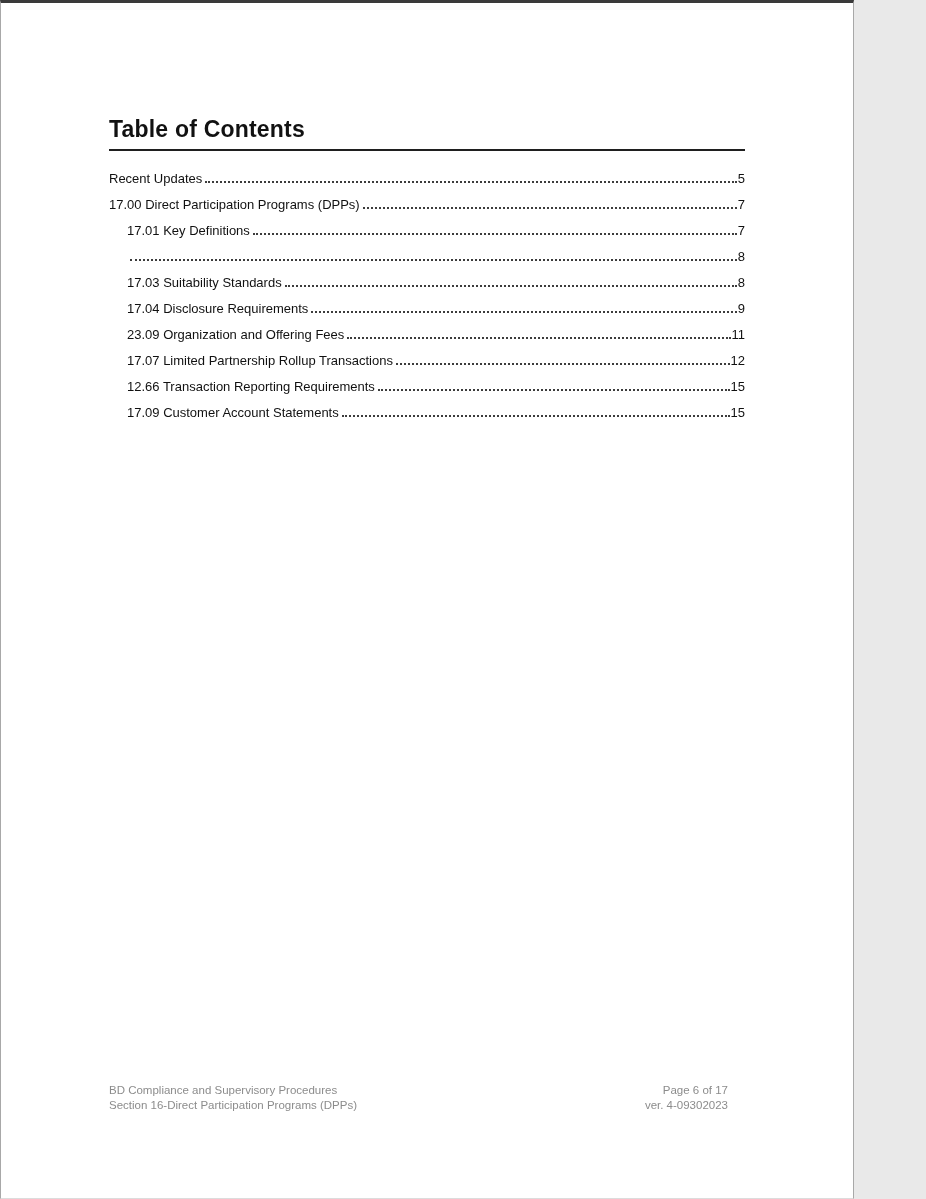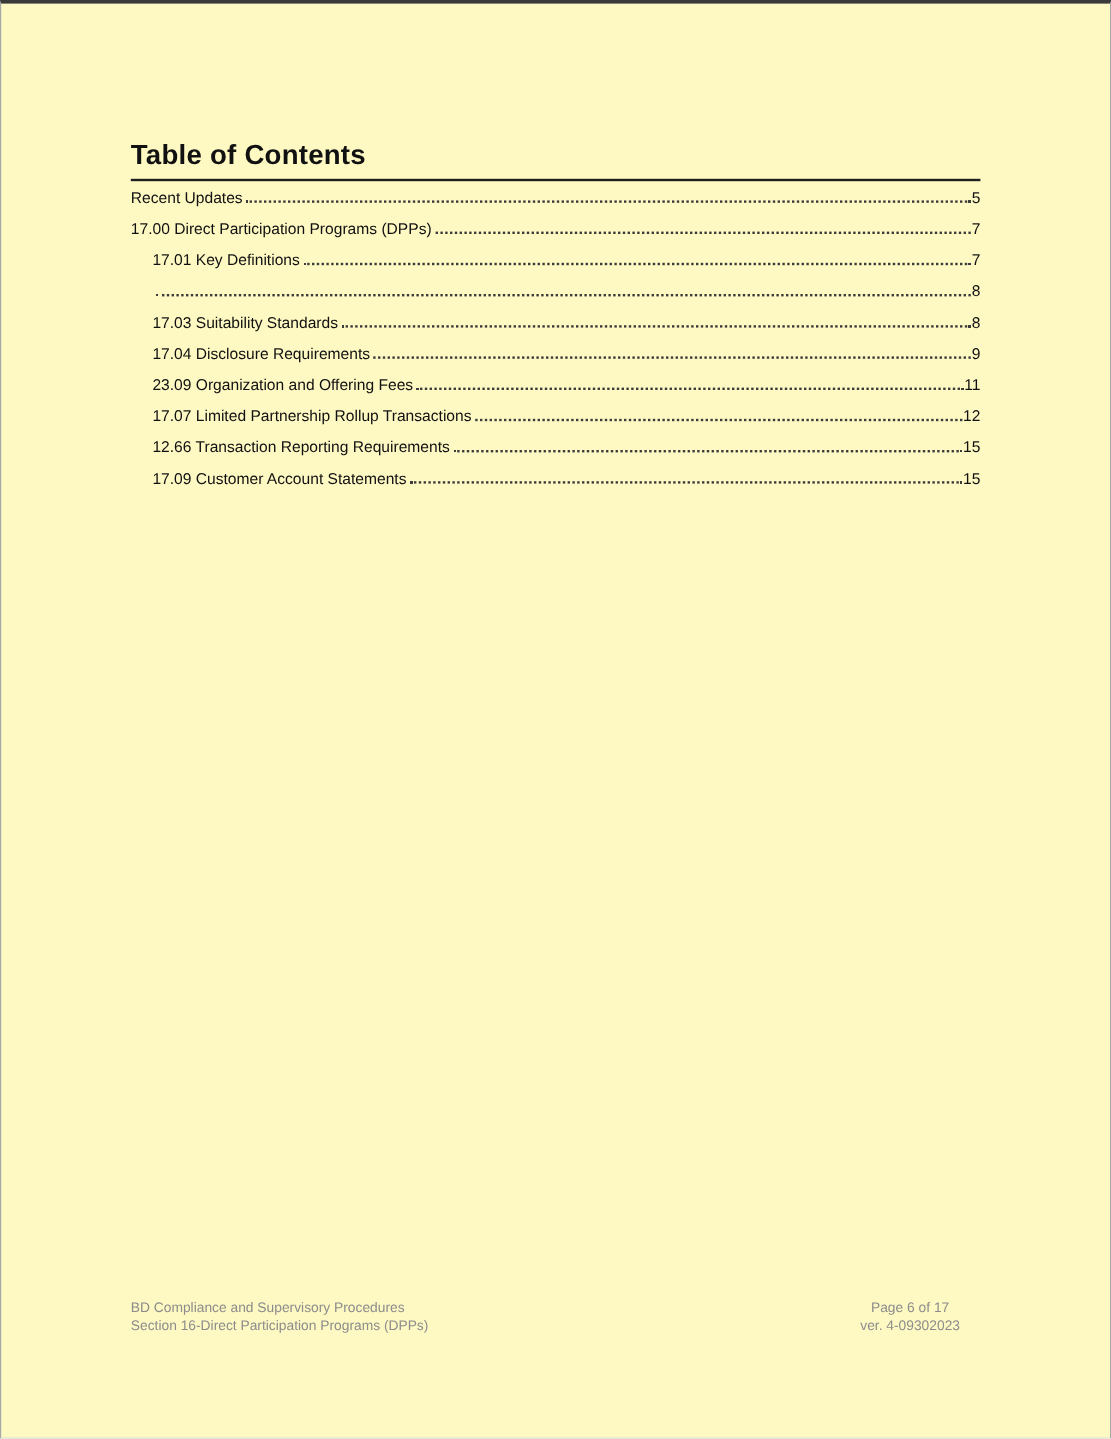--- a/index.html
+++ b/index.html
@@ -3,23 +3,23 @@
 <meta charset="utf-8">
 <style>
   * { margin: 0; padding: 0; box-sizing: border-box; }
   html, body { background: #e9e9e9; }
   body {
     font-family: "Liberation Sans", "DejaVu Sans", sans-serif;
     width: 926px;
   }
   .page {
     position: relative;
-    width: 926px;
+    width: 854px;
     height: 1199px;
-    background: #fef9c3;
+    background: #ffffff;
     border-top: 3px solid #3a3a3a;
     border-left: 1px solid #a8a8a8;
     border-right: 1px solid #a8a8a8;
     border-bottom: 1px solid #dcdcdc;
     overflow: hidden;
   }
   .content {
     position: absolute;
     left: 108px;
     right: 108px;
@@ -31,21 +31,21 @@
     letter-spacing: 0.2px;
     color: #111111;
     line-height: 28px;
   }
   .title-rule {
     margin-top: 6px;
     border: none;
     border-top: 2px solid #1f1f1f;
     height: 0;
   }
-  .toc-list { margin-top: 1px; }
+  .toc-list { margin-top: 15px; }
   .toc-row {
     display: flex;
     align-items: baseline;
     height: 26px;
     font-size: 13px;
     color: #111111;
     cursor: pointer;
   }
   .toc-row.indent { padding-left: 18px; }
   .toc-label {
@@ -67,21 +67,21 @@
     left: 108px;
     right: 125px;
     top: 1080px;
     display: flex;
     justify-content: space-between;
     align-items: flex-start;
     font-size: 11.5px;
     line-height: 14.5px;
     color: #8c8c8c;
   }
-  .footer-right { text-align: center; margin-left: 44px; }
+  .footer-right { text-align: right; margin-left: 44px; }
 </style>
 </head>
 <body>
 
 <div class="page">
   <div class="content">
     <div class="doc-title">Table of Contents</div>
     <hr class="title-rule">
     <div class="toc-list">
   <div class="toc-row">

